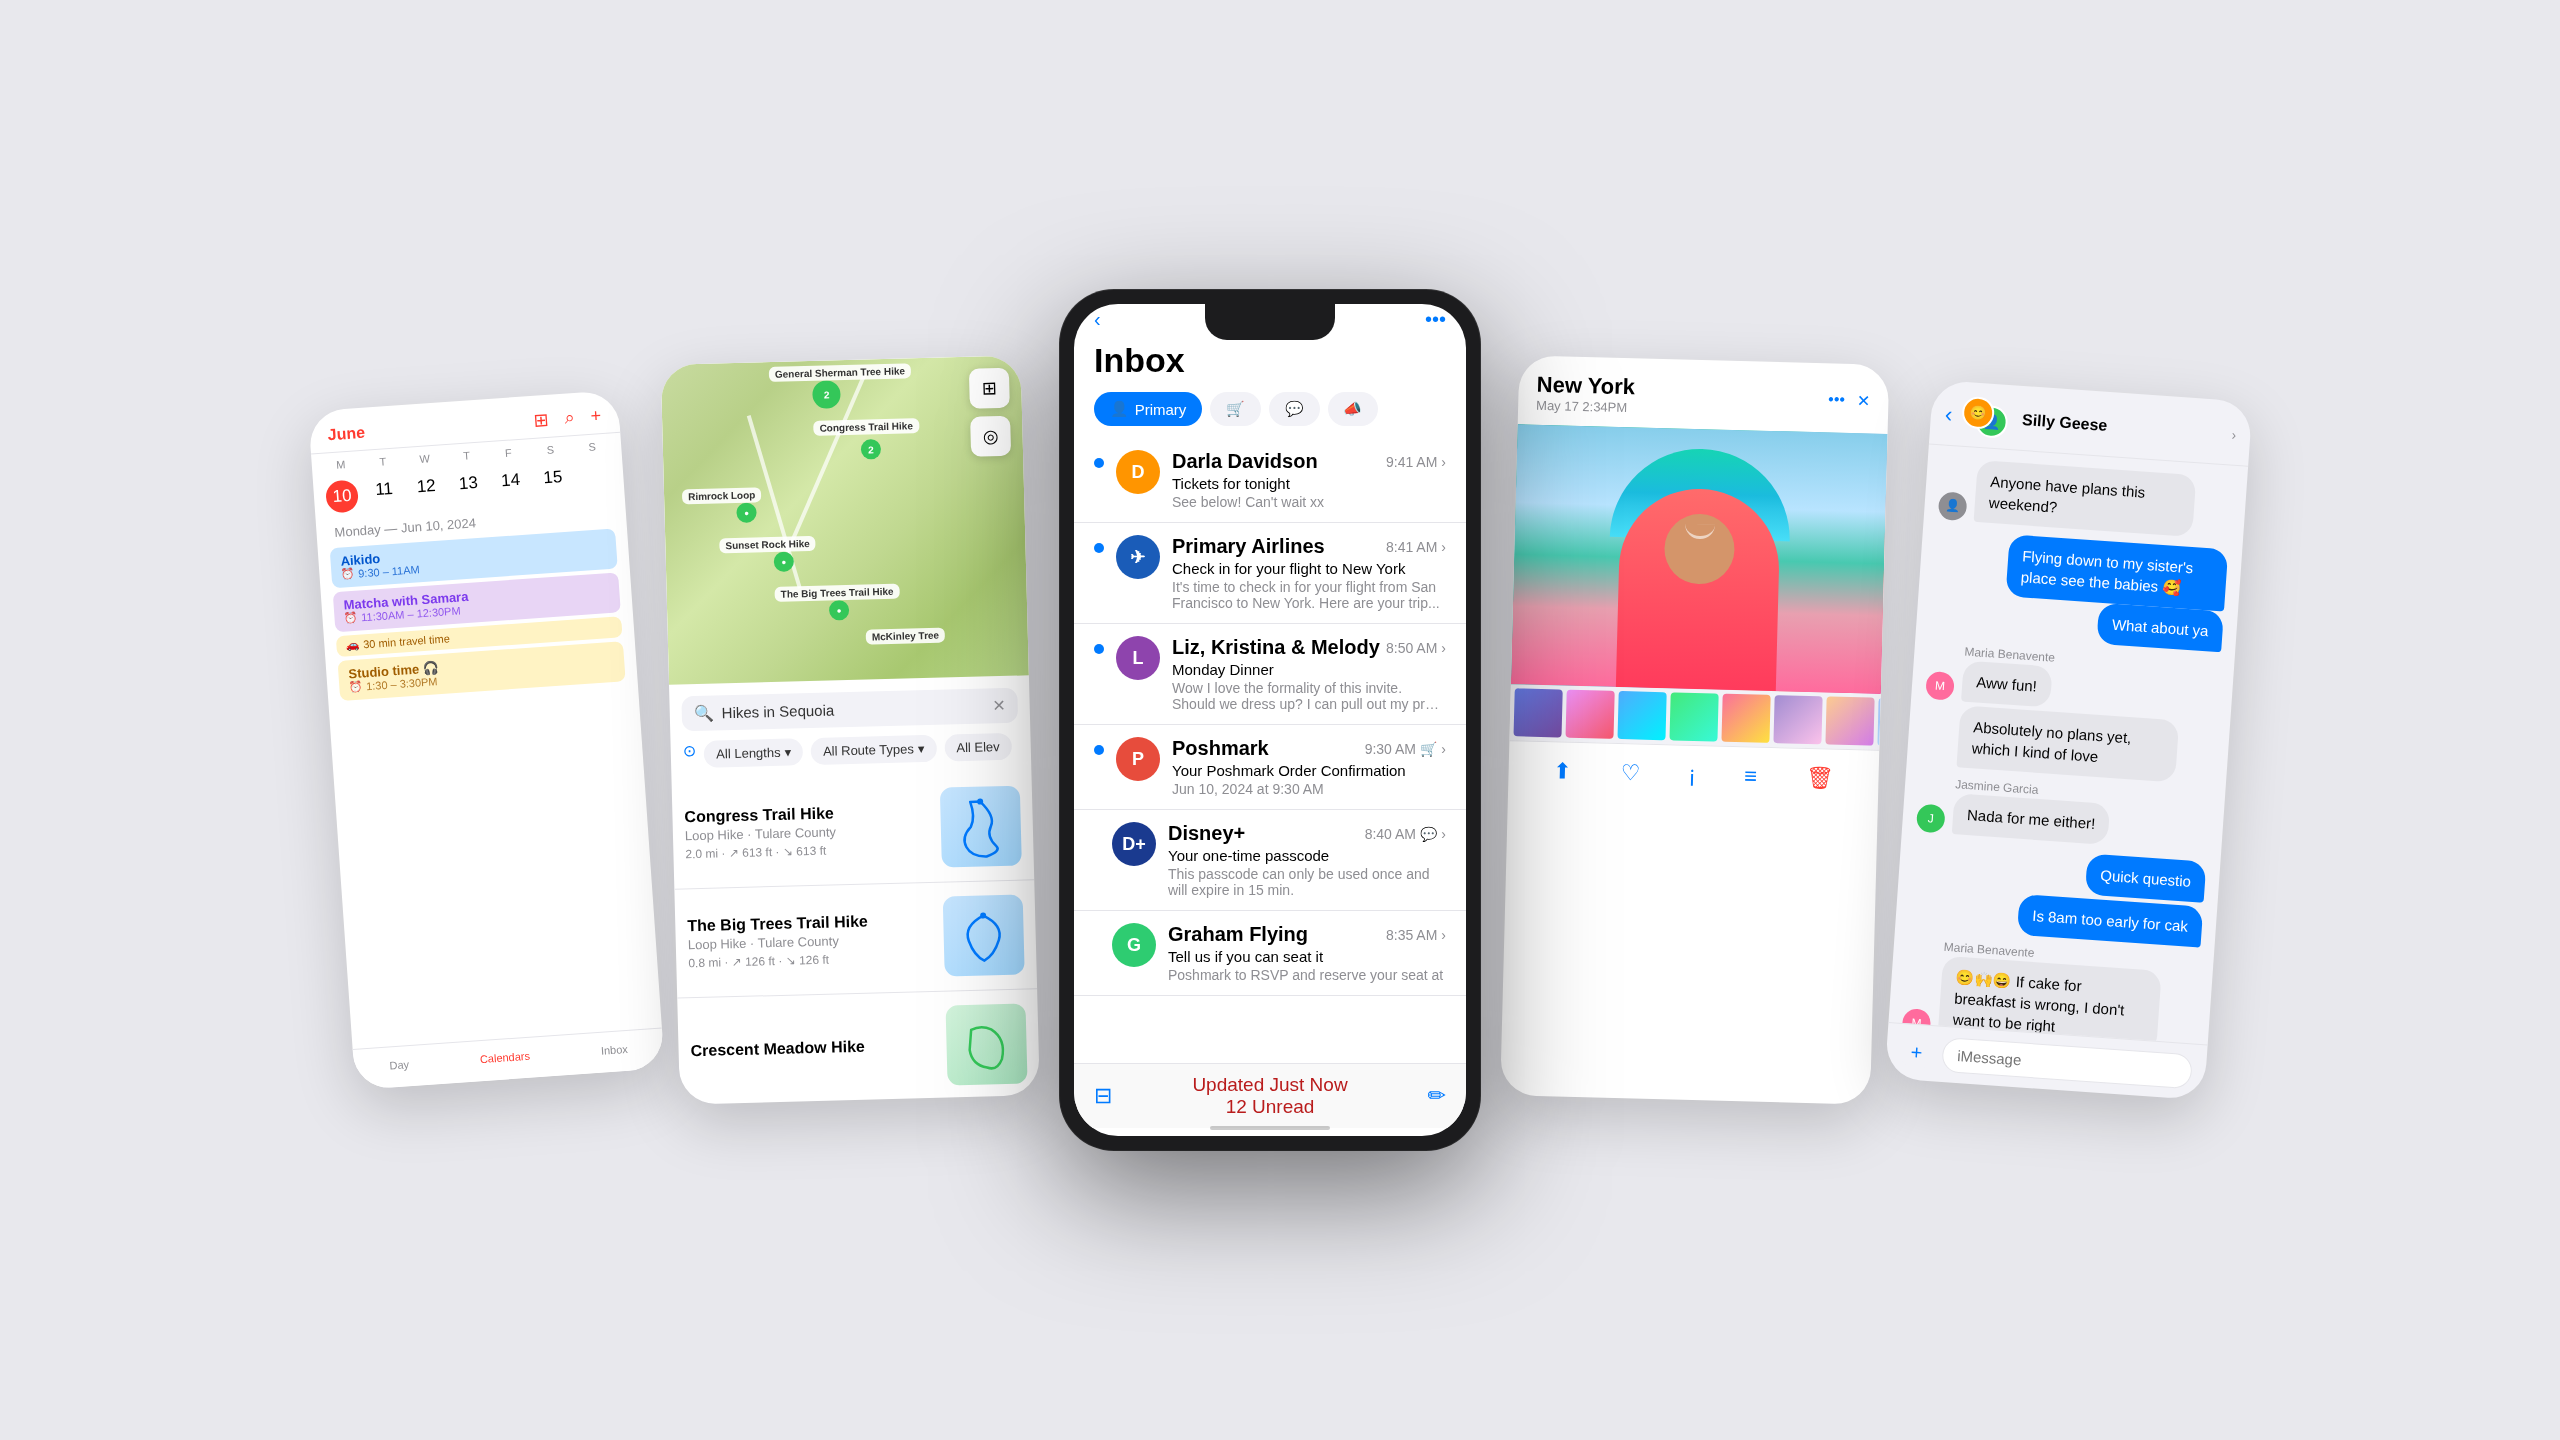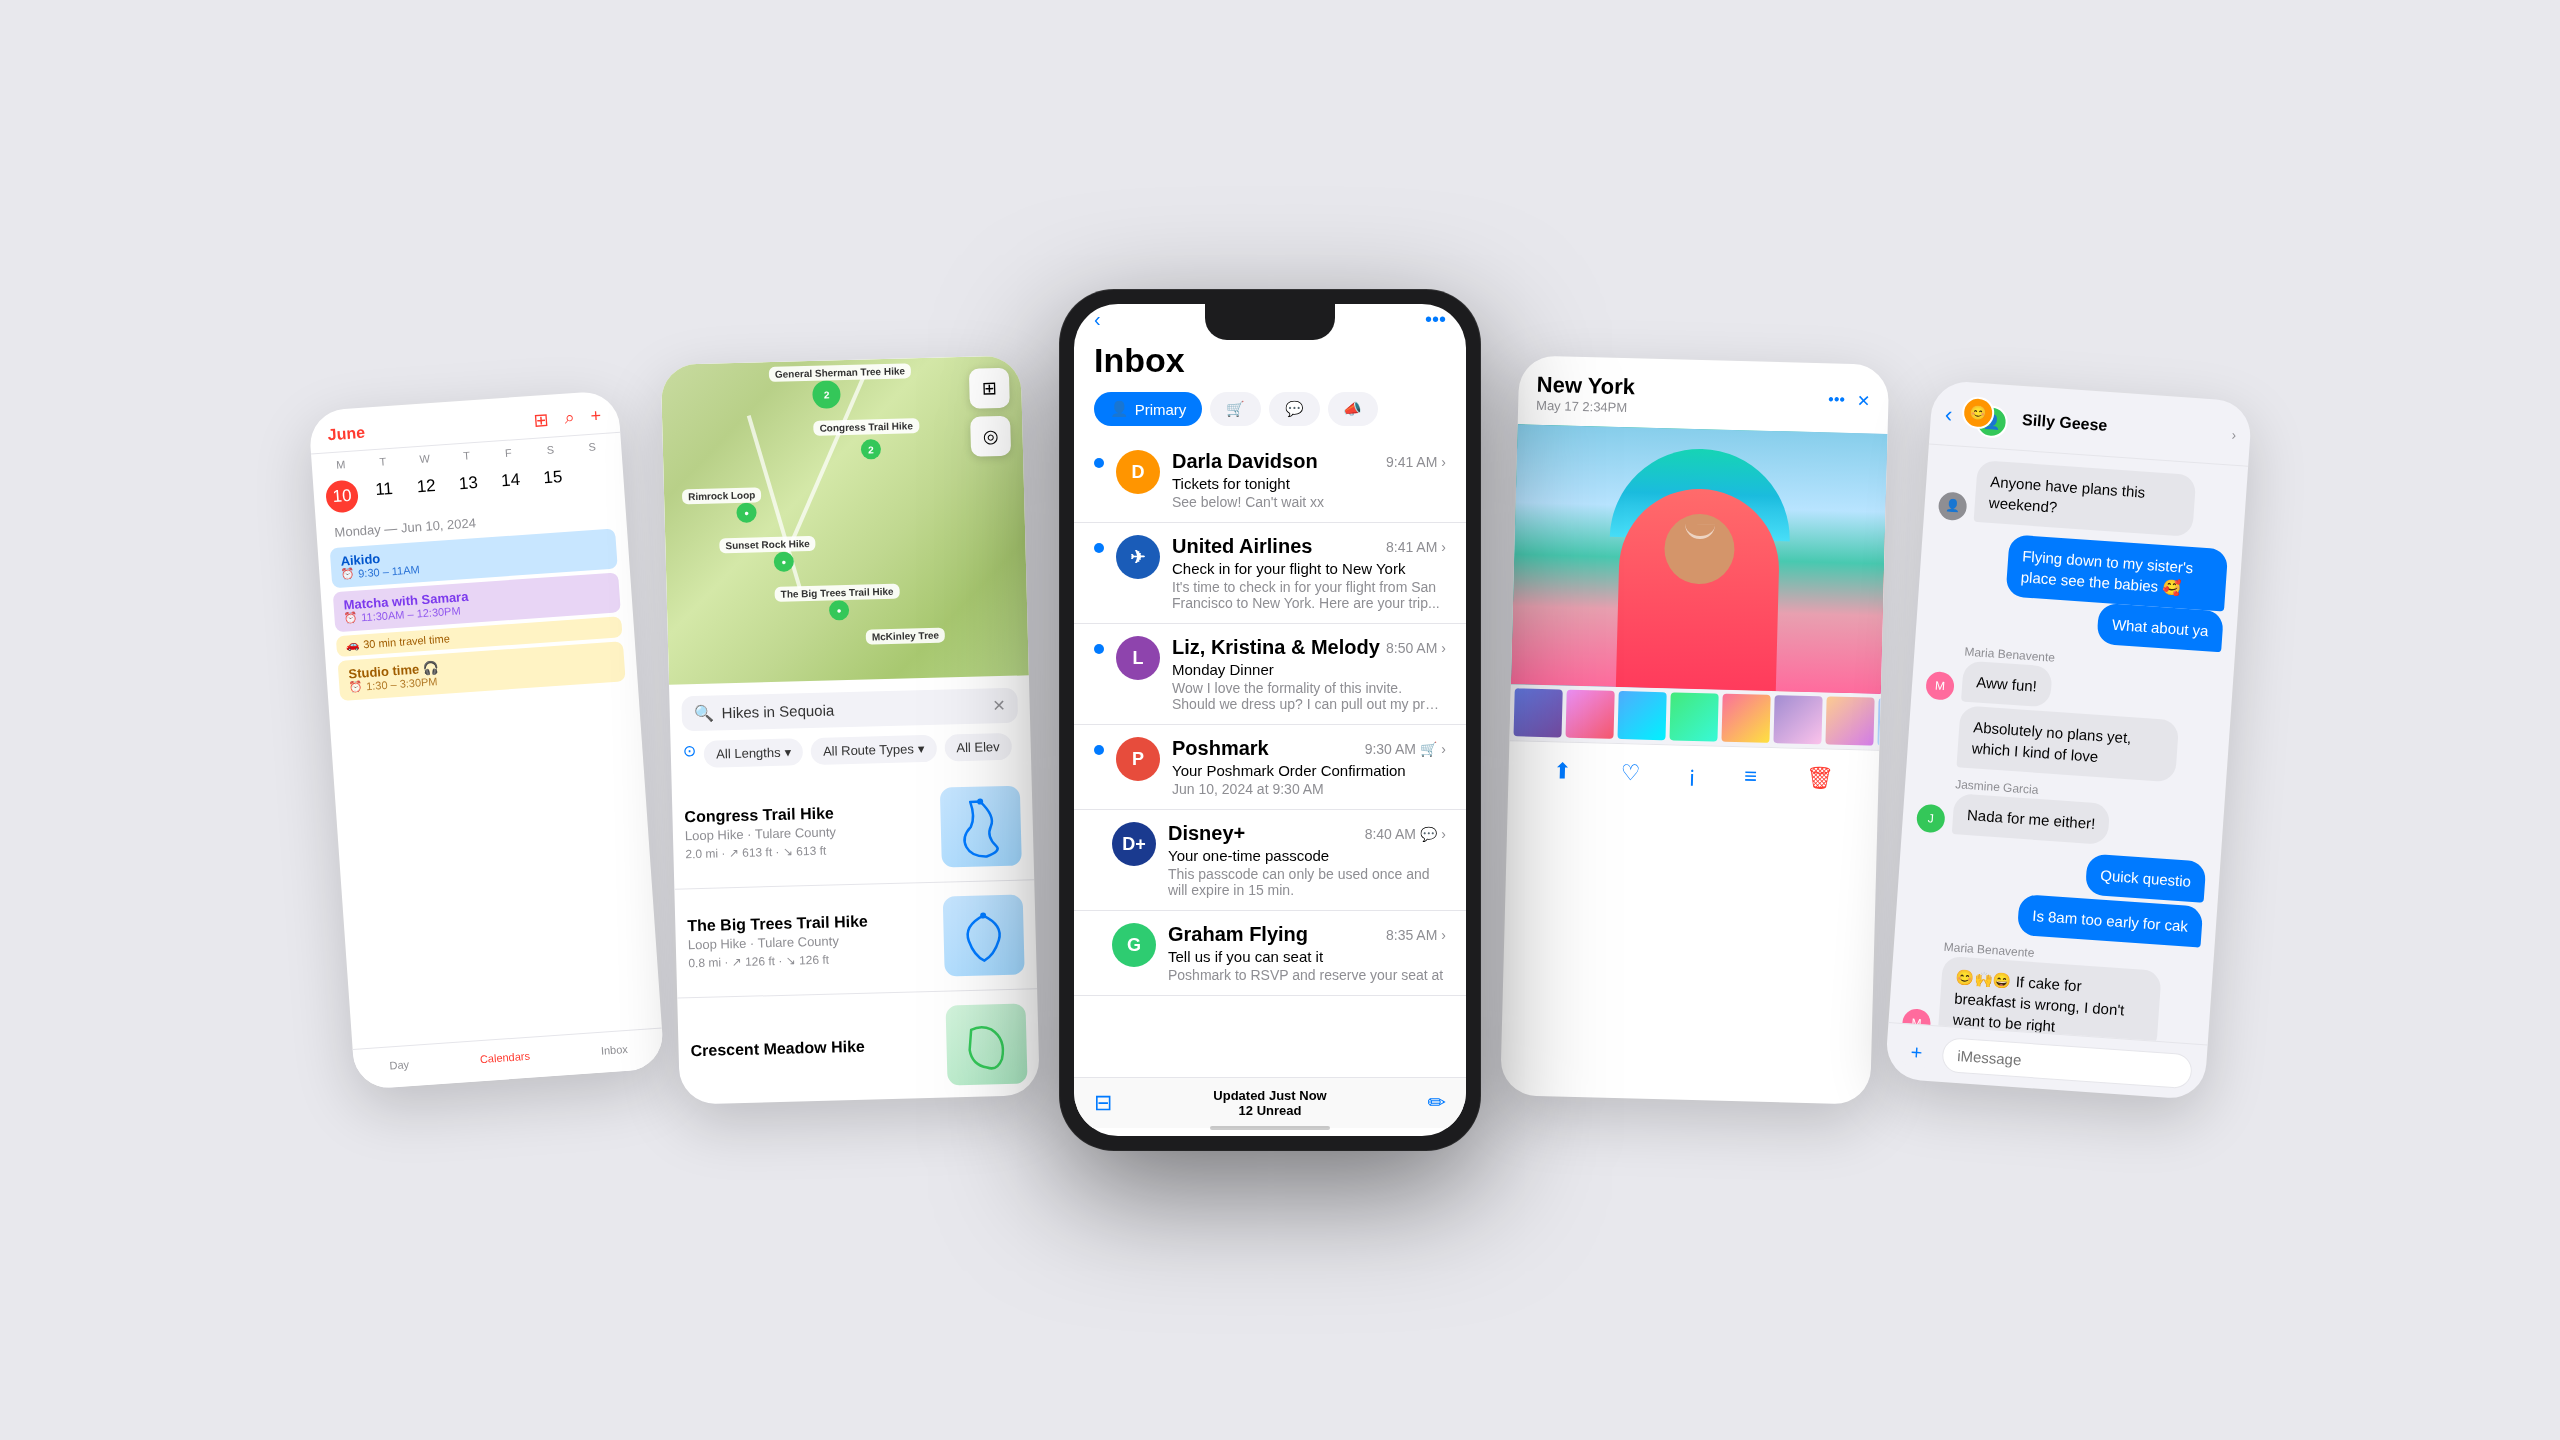--- a/index.html
+++ b/index.html
@@ -194,24 +194,23 @@
     }
     .mail-footer {
       display: flex;
       justify-content: space-between;
       align-items: center;
       padding: 10px 20px;
       border-top: 1px solid #e5e5ea;
       background: #f9f9f9;
     }
     .mail-footer-text {
-      font-size: 13px;
-      color: #000000;
+      font-size: 19px;
+      color: #b91c1c;
       text-align: center;
-      font-weight: bold;
     }
     .mail-compose-btn {
       font-size: 22px;
       color: #007aff;
     }
 
     
     .panels-row {
       display: flex;
       align-items: center;
@@ -912,21 +911,21 @@
               <div class="mail-subject">Tickets for tonight</div>
               <div class="mail-preview">See below! Can't wait xx</div>
             </div>
           </div>
 
           <div class="mail-item">
             <div class="mail-dot"></div>
             <div class="mail-avatar" style="background:#1a5cb8;color:#fff;">✈</div>
             <div class="mail-content">
               <div class="mail-sender-row">
-                <span class="mail-sender">United Airlines</span>
+                <span class="mail-sender">Primary Airlines</span>
                 <span class="mail-time">8:41 AM <span>›</span></span>
               </div>
               <div class="mail-subject">Check in for your flight to New York</div>
               <div class="mail-preview">It's time to check in for your flight from San Francisco to New York. Here are your trip...</div>
             </div>
           </div>
 
           <div class="mail-item">
             <div class="mail-dot"></div>
             <div class="mail-avatar" style="background:#8e44ad;color:#fff;">L</div>

